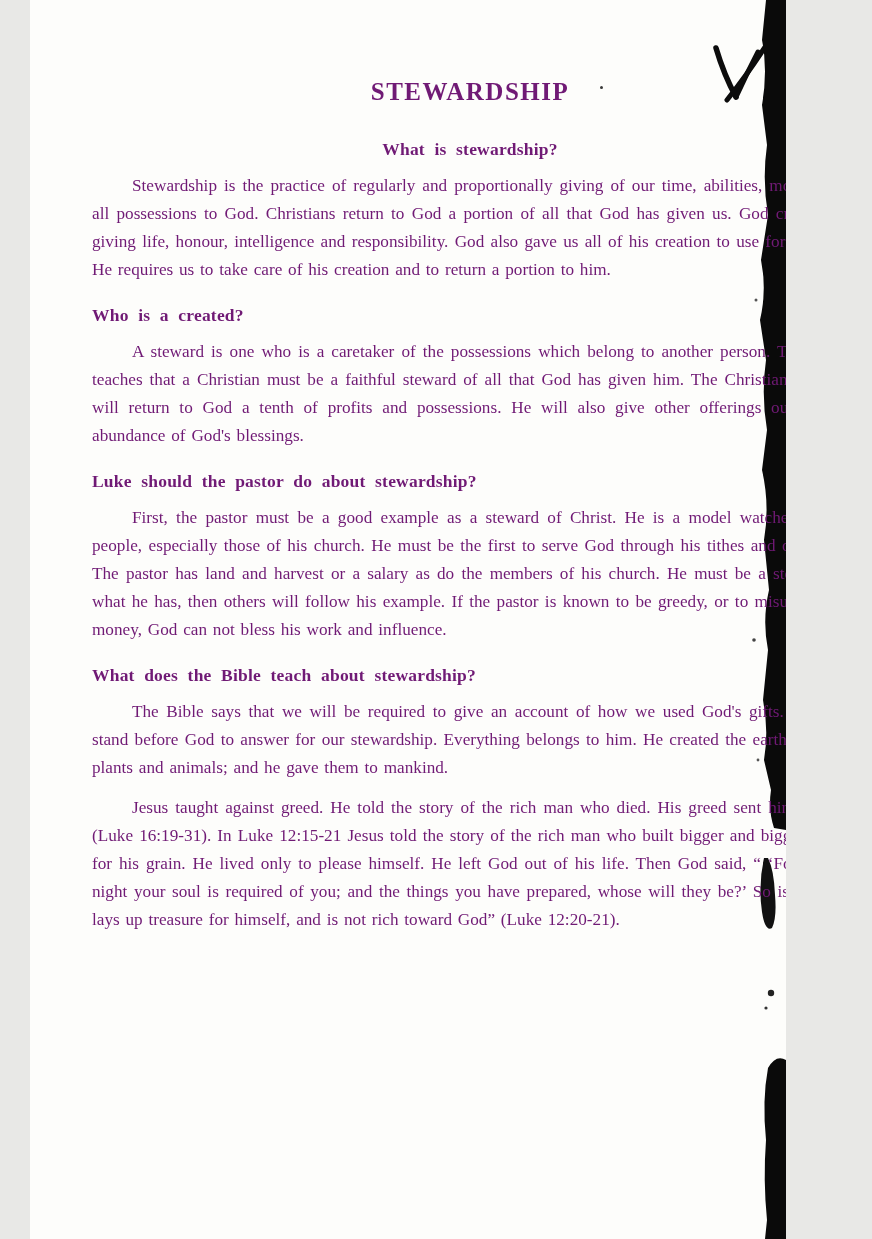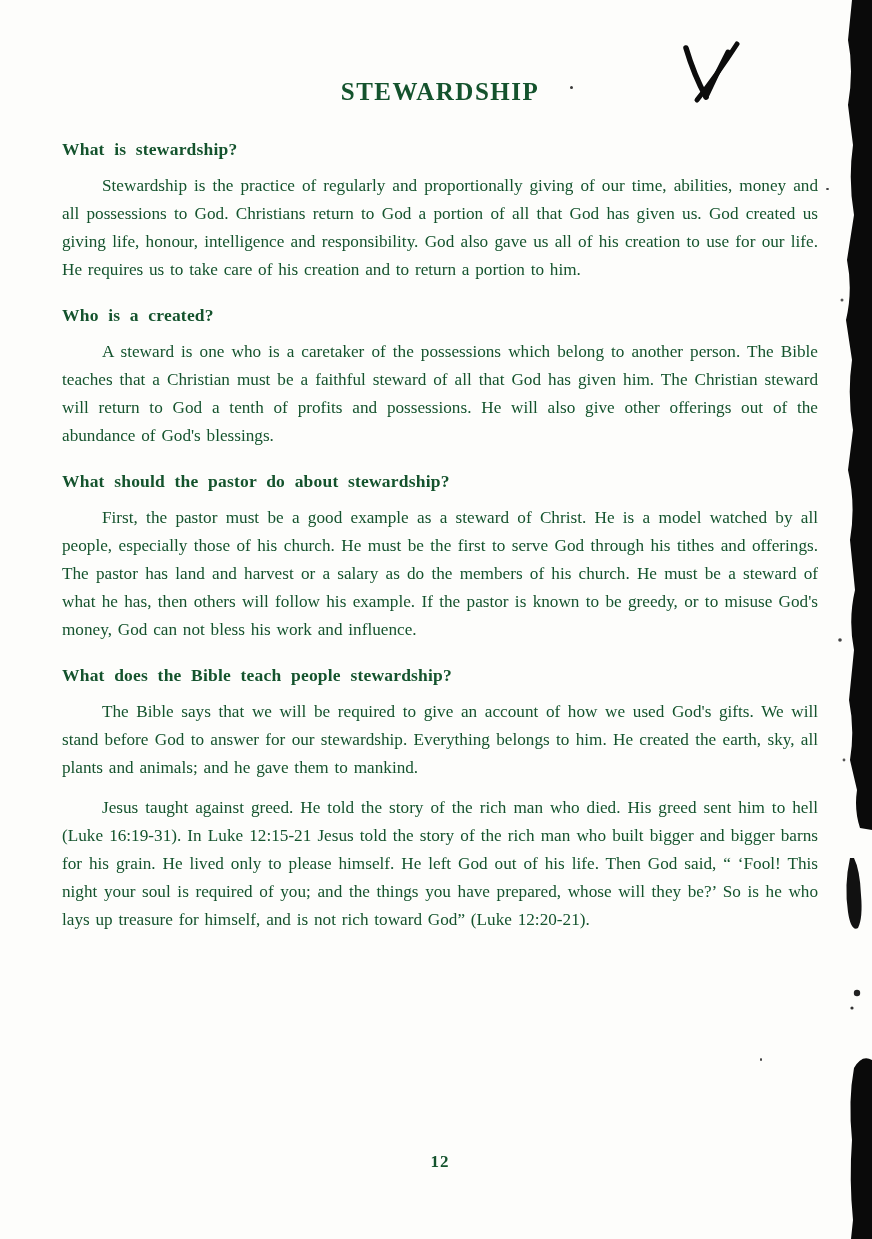--- a/index.html
+++ b/index.html
@@ -2,26 +2,27 @@
 <html><head>
 <meta charset="utf-8">
 <style>
   html, body {
     margin: 0;
     padding: 0;
     background: #e8e8e6;
   }
   .page {
     position: relative;
-    width: 872px;
+    width: 756px;
     height: 1239px;
     background: #fdfdfb;
     overflow: hidden;
     font-family: "Liberation Serif", "DejaVu Serif", serif;
-    color: #14532d;
+    color: #701a75;
+    margin-left: 30px;
   }
   .content {
     position: absolute;
     left: 62px;
     top: 78px;
     width: 756px;
   }
   .doc-title {
     margin: 0;
     text-align: center;
@@ -32,20 +33,21 @@
   }
   .q-heading {
     margin: 21px 0 0 0;
     font-size: 17.5px;
     font-weight: bold;
     word-spacing: 5px;
     letter-spacing: 0.2px;
   }
   .q-heading.first {
     margin-top: 33px;
+    text-align: center;
   }
   .body-para {
     margin: 12px 0 0 0;
     font-size: 17.2px;
     line-height: 28px;
     text-align: justify;
     text-indent: 40px;
     word-spacing: 1.5px;
   }
   .page-number {
@@ -111,25 +113,24 @@
       <h2 class="q-heading first">What is stewardship?</h2>
       <p class="body-para">Stewardship is the practice of regularly and proportionally giving of our time, abilities, money and all possessions to God. Christians return to God a portion of all that God has given us. God created us giving life, honour, intelligence and responsibility. God also gave us all of his creation to use for our life. He requires us to take care of his creation and to return a portion to him.</p>
     </section>
 
     <section>
       <h2 class="q-heading">Who is a created?</h2>
       <p class="body-para">A steward is one who is a caretaker of the possessions which belong to another person. The Bible teaches that a Christian must be a faithful steward of all that God has given him. The Christian steward will return to God a tenth of profits and possessions. He will also give other offerings out of the abundance of God's blessings.</p>
     </section>
 
     <section>
-      <h2 class="q-heading">What should the pastor do about stewardship?</h2>
+      <h2 class="q-heading">Luke should the pastor do about stewardship?</h2>
       <p class="body-para">First, the pastor must be a good example as a steward of Christ. He is a model watched by all people, especially those of his church. He must be the first to serve God through his tithes and offerings. The pastor has land and harvest or a salary as do the members of his church. He must be a steward of what he has, then others will follow his example. If the pastor is known to be greedy, or to misuse God's money, God can not bless his work and influence.</p>
     </section>
 
     <section>
-      <h2 class="q-heading">What does the Bible teach people stewardship?</h2>
+      <h2 class="q-heading">What does the Bible teach about stewardship?</h2>
       <p class="body-para">The Bible says that we will be required to give an account of how we used God's gifts. We will stand before God to answer for our stewardship. Everything belongs to him. He created the earth, sky, all plants and animals; and he gave them to mankind.</p>
       <p class="body-para">Jesus taught against greed. He told the story of the rich man who died. His greed sent him to hell (Luke 16:19-31). In Luke 12:15-21 Jesus told the story of the rich man who built bigger and bigger barns for his grain. He lived only to please himself. He left God out of his life. Then God said, “ ‘Fool! This night your soul is required of you; and the things you have prepared, whose will they be?’ So is he who lays up treasure for himself, and is not rich toward God” (Luke 12:20-21).</p>
     </section>
   </div>
 
-  <div class="page-number">12</div>
 </div>
 
 </body></html>

